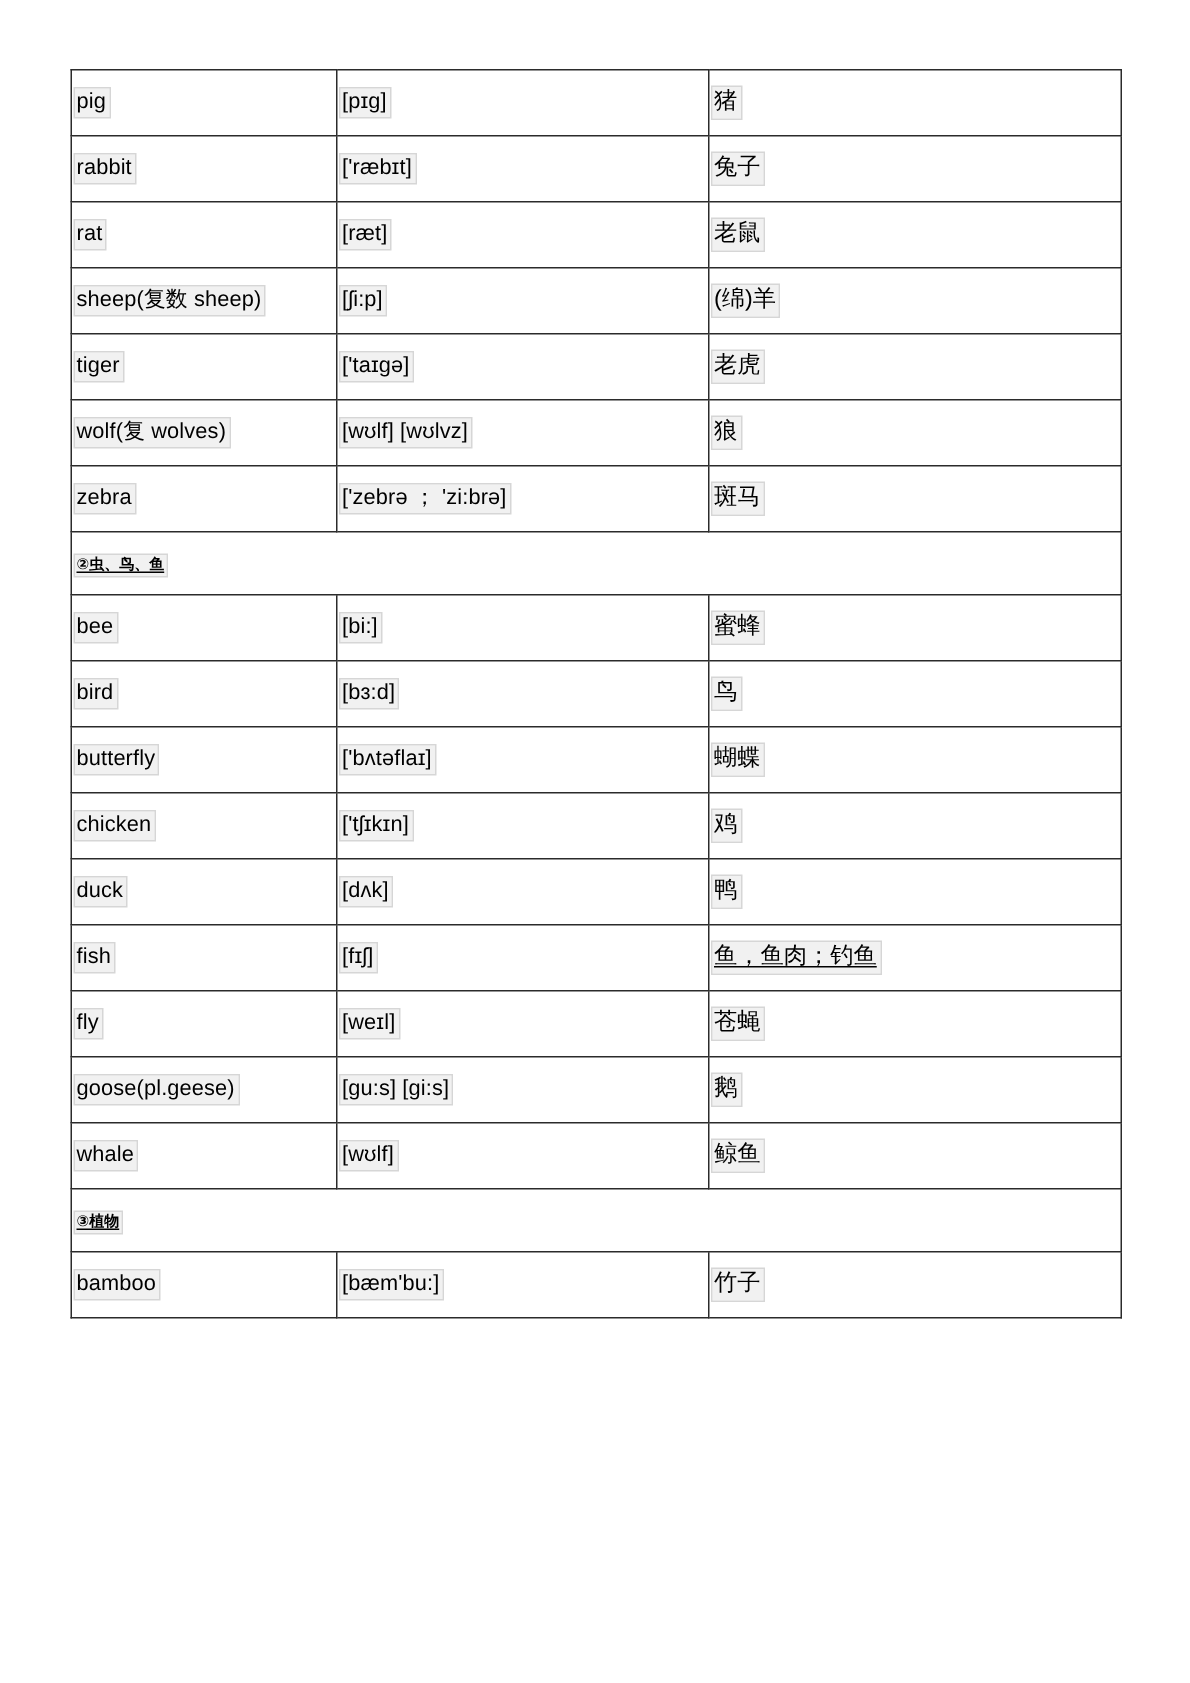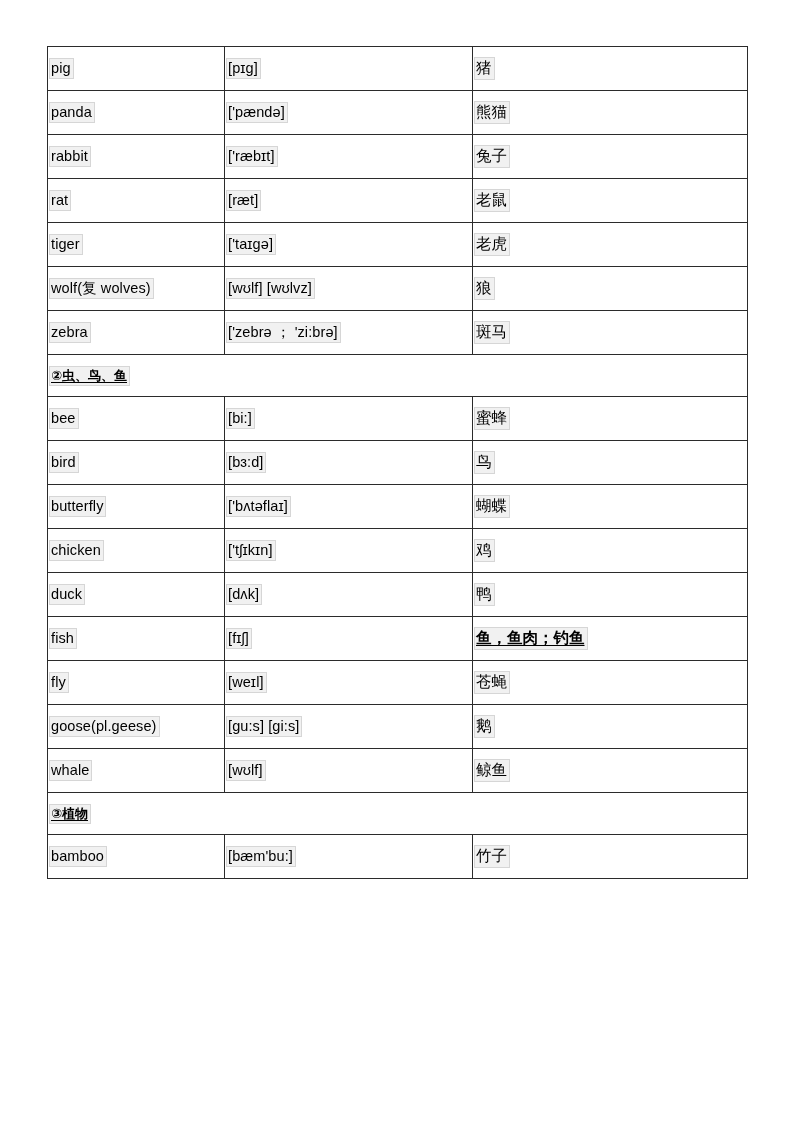--- a/index.html
+++ b/index.html
@@ -65,28 +65,28 @@
   .cell-mean .hl {
     font-size: 15.5px;
   }
 
   
   tr.section-row td {
     height: 41px;
   }
   .section-label {
     font-weight: bold;
-    font-size: 13px;
+    font-size: 10px;
     text-decoration: underline;
     text-underline-offset: 2px;
   }
 
   
   .emph {
-    font-weight: bold;
+    font-weight: normal;
     text-decoration: underline;
     text-underline-offset: 2px;
   }
 </style>
 </head>
 <body>
 
 <div class="page">
   <table class="vocab-table">
     <colgroup>
@@ -94,33 +94,33 @@
       <col class="c-pron">
       <col class="c-mean">
     </colgroup>
     <tbody id="table-body">
         <tr>
           <td class="cell-word"><span class="hl">pig</span></td>
           <td class="cell-pron"><span class="hl">[pɪg]</span></td>
           <td class="cell-mean"><span class="hl">猪</span></td>
         </tr>
         <tr>
-          <td class="cell-word"><span class="hl">panda</span></td>
-          <td class="cell-pron"><span class="hl">['pændə]</span></td>
-          <td class="cell-mean"><span class="hl">熊猫</span></td>
-        </tr>
-        <tr>
           <td class="cell-word"><span class="hl">rabbit</span></td>
           <td class="cell-pron"><span class="hl">['ræbɪt]</span></td>
           <td class="cell-mean"><span class="hl">兔子</span></td>
         </tr>
         <tr>
           <td class="cell-word"><span class="hl">rat</span></td>
           <td class="cell-pron"><span class="hl">[ræt]</span></td>
           <td class="cell-mean"><span class="hl">老鼠</span></td>
+        </tr>
+        <tr>
+          <td class="cell-word"><span class="hl">sheep(复数 sheep)</span></td>
+          <td class="cell-pron"><span class="hl">[ʃi:p]</span></td>
+          <td class="cell-mean"><span class="hl">(绵)羊</span></td>
         </tr>
         <tr>
           <td class="cell-word"><span class="hl">tiger</span></td>
           <td class="cell-pron"><span class="hl">['taɪgə]</span></td>
           <td class="cell-mean"><span class="hl">老虎</span></td>
         </tr>
         <tr>
           <td class="cell-word"><span class="hl">wolf(复 wolves)</span></td>
           <td class="cell-pron"><span class="hl">[wʊlf] [wʊlvz]</span></td>
           <td class="cell-mean"><span class="hl">狼</span></td>

